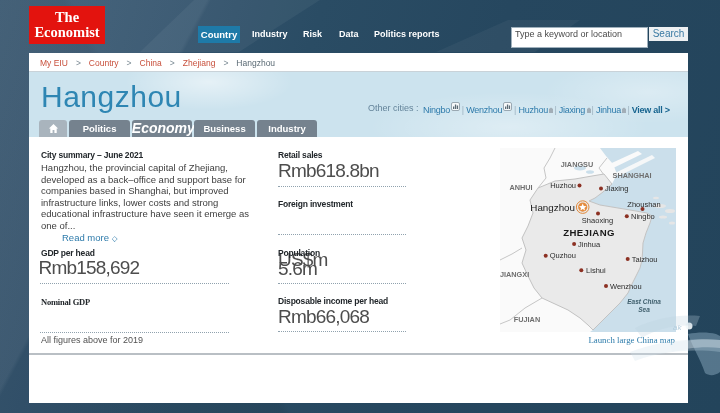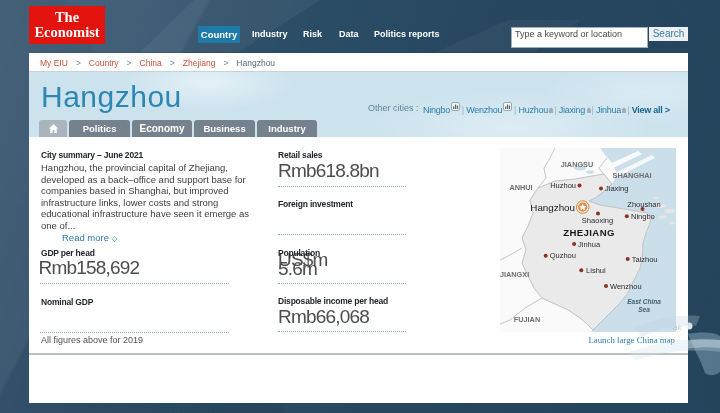--- a/index.html
+++ b/index.html
@@ -79,21 +79,21 @@
       </svg><span style="color:#9fb4c2;">|</span> Jinhua <svg width="6" height="7" viewBox="0 0 6 7" style="vertical-align:-1px;">
         <path d="M1,6 L5,6 L5,2 L3,0.5 L1,2 Z" fill="#a2aeb7"></path>
       </svg><span style="color:#9fb4c2;">|</span> <b style="color:#17648f;">View all &gt;</b></div>
 
   <div class="abs" style="left:39.3px;top:120px;width:28px;height:17px;background:#a9b4bd;border-radius:3px 3px 0 0;text-align:center;">
     <svg width="11" height="11" viewBox="0 0 12 12" style="margin-top:3px;">
         <path d="M6 1 L11 6 L9.5 6 L9.5 11 L7 11 L7 7.5 L5 7.5 L5 11 L2.5 11 L2.5 6 L1 6 Z" fill="#fff"></path>
       </svg>
   </div>
   <div class="abs" style="left:69.3px;top:120px;width:60.5px;height:17px;background:#75828e;border-radius:3px 3px 0 0;color:#fff;font-weight:bold;font-size:9.5px;text-align:center;line-height:17px;">Politics</div>
-  <div class="abs" style="left:131.8px;top:120px;width:60.5px;height:31px;background:#75828e;border-radius:3px 3px 0 0;color:#fff;font-weight:bold;font-size:10px;text-align:center;line-height:17px;">Economy</div>
+  <div class="abs" style="left:131.8px;top:120px;width:60.5px;height:31px;background:#75828e;border-radius:3px 3px 0 0;color:#fff;font-weight:bold;font-size:14px;text-align:center;line-height:17px;font-style:italic;">Economy</div>
   <div class="abs" style="left:194.3px;top:120px;width:60.5px;height:17px;background:#75828e;border-radius:3px 3px 0 0;color:#fff;font-weight:bold;font-size:9.5px;text-align:center;line-height:17px;">Business</div>
   <div class="abs" style="left:256.8px;top:120px;width:60.5px;height:17px;background:#75828e;border-radius:3px 3px 0 0;color:#fff;font-weight:bold;font-size:9.5px;text-align:center;line-height:17px;">Industry</div>
 
   <div class="abs" style="left:29px;top:137px;width:659px;height:216px;background:#fff;"></div>
 
   <div class="abs" style="left:29px;top:355px;width:659px;height:48px;background:#fff;"></div>
   <div class="abs" style="left:29px;top:353px;width:659px;height:2px;background:#b9bfc4;"></div>
 
   <div class="lbl" style="left:41px;top:150px;">City summary – June 2021</div>
   <div class="abs" style="left:41px;top:162.2px;font-size:9.5px;line-height:11.5px;color:#3d3d3d;white-space:nowrap;">
@@ -101,21 +101,21 @@
     developed as a back–office and support base for<br>
     companies based in Shanghai, but improved<br>
     infrastructure links, lower costs and strong<br>
     educational infrastructure have seen it emerge as<br>
     one of...
   </div>
   <div class="abs" style="left:41px;top:231.6px;font-size:9.5px;color:#2e7bab;margin-left:21px;">Read more <span style="font-size:7.5px;">◇</span></div>
   <div class="lbl" style="left:41px;top:248.3px;">GDP per head</div>
   <div class="val" style="left:38.5px;top:257px;">Rmb158,692</div>
   <div class="dot" style="left:40px;top:282.5px;width:189px;"></div>
-  <div class="lbl" style="left:41px;top:296.8px;">Nominal GDP</div>
+  <div class="lbl" style="left:41px;top:296.8px;font-family:Liberation Serif, serif;">Nominal GDP</div>
   <div class="dot" style="left:40px;top:332.1px;width:189px;"></div>
   <div class="abs" style="left:41px;top:334.6px;font-size:9px;color:#515151;">All figures above for 2019</div>
 
   <div class="lbl" style="left:278px;top:150.2px;">Retail sales</div>
   <div class="val" style="left:278px;top:160.4px;">Rmb618.8bn</div>
   <div class="dot" style="left:278px;top:185.7px;width:128px;"></div>
   <div class="lbl" style="left:278px;top:199.4px;">Foreign investment</div>
   <div class="val" style="left:278px;top:209.4px;margin-top:40px;">US$m</div>
   <div class="dot" style="left:278px;top:234.1px;width:128px;"></div>
   <div class="lbl" style="left:278px;top:247.6px;">Population</div>

